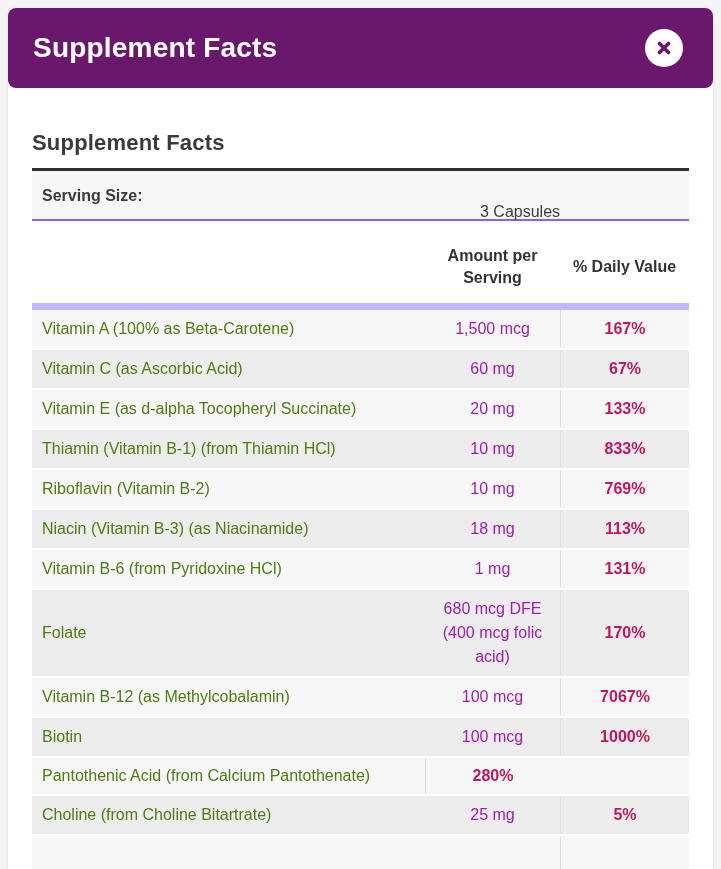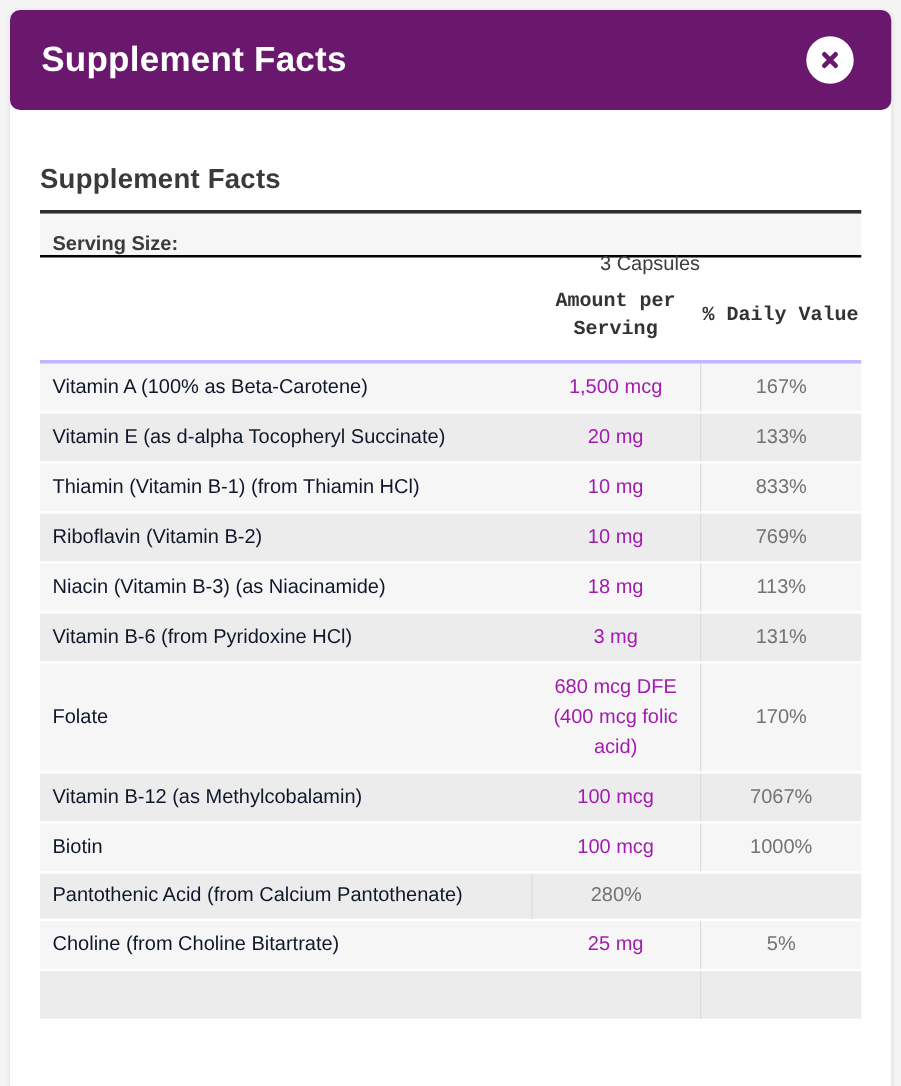--- a/index.html
+++ b/index.html
@@ -31,55 +31,54 @@
   }
   .close-btn svg { display:block; }
   .modal-body { padding:42px 24px 0 24px; }
   .section-heading {
     font-size:22px; font-weight:bold; color:#3a3a3a; margin-bottom:12px;
     letter-spacing:0.2px;
   }
   
   .serving-table { border-top:3px solid #2e2e2e; }
   .s-row {
-    display:grid; grid-template-columns:448px 1fr; height:35px;
-    border-bottom:2px solid #000000; align-items:center; font-size:16px;
+    display:grid; grid-template-columns:448px 1fr; height:50px;
+    border-bottom:2px solid #8b5cf6; align-items:center; font-size:16px;
   }
   .s-row:nth-child(odd){ background:#f6f6f6; }
   .s-row:nth-child(even){ background:#ececec; }
   .s-label { font-weight:bold; padding-left:10px; color:#3b3b3b; }
   .s-value { color:#3d3d3d;margin-top:32px; }
   
   .t-head {
     display:grid; grid-template-columns:393px 135px 129px;
     margin-top:10px; padding:14px 0; align-items:center;
-    border-bottom:3px solid #c4b5fd;
-    font-family:Liberation Mono, monospace;
+    border-bottom:7px solid #c4b5fd;
   }
   .t-head-cell {
     font-weight:bold; font-size:16px; text-align:center; color:#333333;
     line-height:1.38;
   }
   .n-row {
     display:grid; grid-template-columns:393px 135px 129px;
     min-height:38px; border-bottom:2px solid #ffffff;
     align-items:stretch; font-size:16px;
   }
   .n-row:nth-child(odd){ background:#f6f6f6; }
   .n-row:nth-child(even){ background:#ececec; }
   .n-name {
-    padding-left:10px; display:flex; align-items:center; color:#0f172a;
+    padding-left:10px; display:flex; align-items:center; color:#4d7c0f;
   }
   .n-amount {
     text-align:center; line-height:24px; padding:7px 6px;
     display:flex; align-items:center; justify-content:center; color:#a21caf;
   }
   .n-dv {
     text-align:right; border-left:1px solid #dcdcdc;
-    display:flex; align-items:center; justify-content:center; color:#737373;
+    display:flex; align-items:center; justify-content:center; color:#be185d;font-weight:bold;
   }
   .n-row.partial { height:40px; }
 </style>
 </head>
 <body>
 
 <div class="card">
   <div class="modal-header">
     <div class="modal-title">Supplement Facts</div>
     <button class="close-btn">
@@ -107,20 +106,25 @@
       <div class="t-head-cell">% Daily Value</div>
     </div>
 
     <div id="nutrient-body">
         <div class="n-row">
           <div class="n-name">Vitamin A (100% as Beta-Carotene)</div>
           <div class="n-amount">1,500 mcg</div>
           <div class="n-dv">167%</div>
         </div>
         <div class="n-row">
+          <div class="n-name">Vitamin C (as Ascorbic Acid)</div>
+          <div class="n-amount">60 mg</div>
+          <div class="n-dv">67%</div>
+        </div>
+        <div class="n-row">
           <div class="n-name">Vitamin E (as d-alpha Tocopheryl Succinate)</div>
           <div class="n-amount">20 mg</div>
           <div class="n-dv">133%</div>
         </div>
         <div class="n-row">
           <div class="n-name">Thiamin (Vitamin B-1) (from Thiamin HCl)</div>
           <div class="n-amount">10 mg</div>
           <div class="n-dv">833%</div>
         </div>
         <div class="n-row">
@@ -128,21 +132,21 @@
           <div class="n-amount">10 mg</div>
           <div class="n-dv">769%</div>
         </div>
         <div class="n-row">
           <div class="n-name">Niacin (Vitamin B-3) (as Niacinamide)</div>
           <div class="n-amount">18 mg</div>
           <div class="n-dv">113%</div>
         </div>
         <div class="n-row">
           <div class="n-name">Vitamin B-6 (from Pyridoxine HCl)</div>
-          <div class="n-amount">3 mg</div>
+          <div class="n-amount">1 mg</div>
           <div class="n-dv">131%</div>
         </div>
         <div class="n-row">
           <div class="n-name">Folate</div>
           <div class="n-amount">680 mcg DFE (400 mcg folic acid)</div>
           <div class="n-dv">170%</div>
         </div>
         <div class="n-row">
           <div class="n-name">Vitamin B-12 (as Methylcobalamin)</div>
           <div class="n-amount">100 mcg</div>

